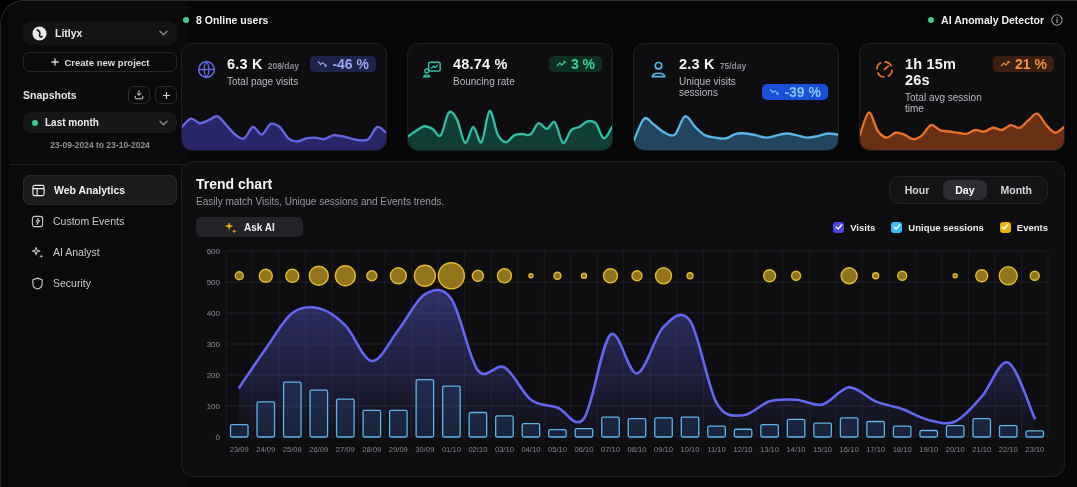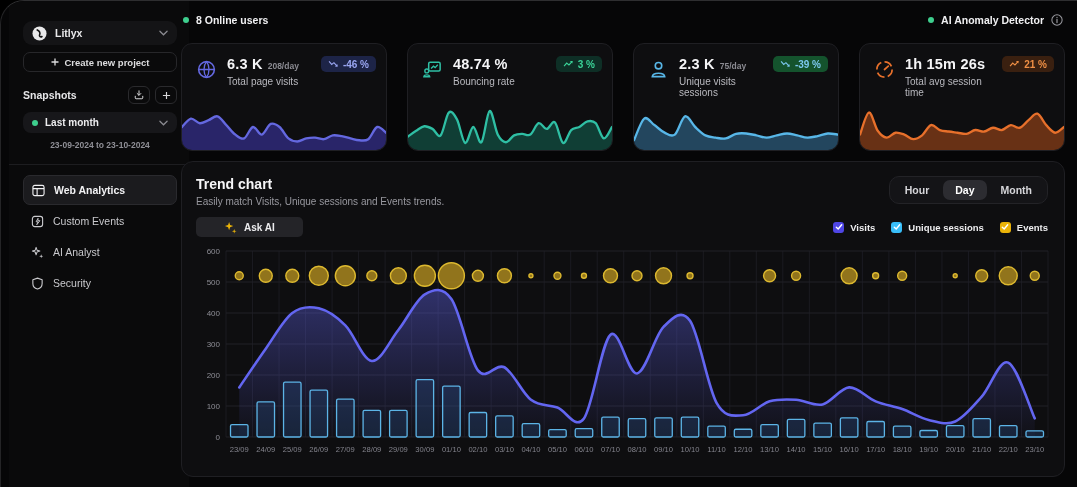--- a/index.html
+++ b/index.html
@@ -41,21 +41,21 @@
   .card { position:relative; flex:1; height:108px; background:#0e0e10; border:1px solid #1f1f23;
     border-radius:11px; overflow:hidden; }
   .card-top { display:flex; align-items:flex-start; padding:12px 10px 0 12px; gap:9px; }
   .card-icon { width:24px; height:24px; display:flex; align-items:center; justify-content:center; margin-top:1px; }
   .card-main { flex:1; min-width:0; }
   .vrow { display:flex; align-items:baseline; gap:5px; }
   .val { color:#f5f5f7; font-size:14.5px; font-weight:700; letter-spacing:.2px; }
   .per { color:#8b8b92; font-size:8.5px; font-weight:600; }
   .lbl { color:#b9b9bf; font-size:10px; margin-top:4px; }
   .badge { display:flex; align-items:center; gap:4px; height:16px; padding:0 7px; border-radius:5px;
-    font-size:10px; font-weight:700; flex:none; }
+    font-size:14px; font-weight:700; flex:none; }
   .spark { position:absolute; left:0; right:0; bottom:0; width:100%; height:46px; display:block; }
 
   .panel { position:absolute; left:0; right:12px; top:160px; bottom:10px; background:#0e0e10;
     border:1px solid #1f1f23; border-radius:12px; padding:14px 6px 6px 14px; }
   .panel-head { display:flex; align-items:flex-start; padding-right:10px; }
   .ptitle { color:#f5f5f7; font-size:14px; font-weight:700; }
   .psub { color:#98989f; font-size:10px; margin-top:4px; }
   .tabs { display:flex; margin-left:auto; background:#141417; border:1px solid #232327; border-radius:10px;
     padding:3px; gap:2px; }
   .tab { padding:4px 12px; border-radius:7px; color:#d6d6da; font-size:10.5px; font-weight:600; cursor:pointer; }
@@ -245,21 +245,21 @@
               <path d="M4.5 18.5 C5 13.8 17 13.8 17.5 18.5Z" fill="none" stroke="#58b7e8" stroke-width="1.7"></path>
             </svg>
           </span>
           <div class="card-main">
             <div class="vrow">
               <span class="val">2.3 K</span>
               <span class="per">75/day</span>
             </div>
             <div class="lbl">Unique visits sessions</div>
           </div>
-          <span class="badge" style="background:#14532d;color:#7cc8ef;">
+          <span class="badge" style="background:#1d4ed8;color:#7cc8ef;margin-top:28px;">
             <svg width="11" height="8" viewBox="0 0 12 9">
               <polyline points="1,1.5 4,5 6.5,3 10,6.8" fill="none" stroke="#7cc8ef" stroke-width="1.3"></polyline>
               <path d="M10.8 7.5 7.6 7.3 10.2 4.6Z" fill="#7cc8ef"></path>
             </svg>
             <span>-39 %</span>
           </span>
         </div>
         <svg class="spark" viewBox="0 0 214 46" preserveAspectRatio="none">
             <path d="M0,36.3C1.7833333333333332,32.69,7.133333333333333,17.173333333333332,10.7,14.64C14.266666666666666,12.106666666666667,17.833333333333332,18.756666666666664,21.4,21.099999999999998C24.966666666666665,23.44333333333333,28.533333333333328,27.116666666666667,32.099999999999994,28.700000000000003C35.66666666666666,30.28333333333334,39.23333333333333,33.32333333333334,42.8,30.6C46.36666666666667,27.87666666666667,49.93333333333334,13.626666666666667,53.5,12.36C57.06666666666666,11.093333333333332,60.633333333333326,19.833333333333332,64.19999999999999,23C67.76666666666665,26.166666666666668,71.33333333333333,29.586666666666666,74.89999999999999,31.36C78.46666666666665,33.13333333333333,82.03333333333333,33.13333333333333,85.6,33.64C89.16666666666666,34.14666666666667,92.73333333333333,35.03333333333333,96.3,34.4C99.86666666666666,33.766666666666666,103.43333333333334,30.663333333333334,107,29.84C110.56666666666666,29.016666666666666,114.13333333333333,29.206666666666667,117.69999999999999,29.46C121.26666666666665,29.713333333333335,124.83333333333331,30.663333333333334,128.39999999999998,31.36C131.96666666666664,32.056666666666665,135.53333333333333,33.64,139.1,33.64C142.66666666666666,33.64,146.23333333333332,32.056666666666665,149.79999999999998,31.36C153.36666666666665,30.663333333333334,156.93333333333334,29.46,160.5,29.46C164.06666666666666,29.46,167.63333333333333,30.663333333333334,171.2,31.36C174.76666666666665,32.056666666666665,178.33333333333331,33.513333333333335,181.89999999999998,33.64C185.46666666666664,33.766666666666666,189.03333333333333,32.81666666666666,192.6,32.12C196.16666666666666,31.423333333333332,199.73333333333332,29.713333333333335,203.29999999999998,29.46C206.86666666666665,29.206666666666667,212.21666666666667,30.41,214,30.6 L214,46 L0,46 Z" fill="rgba(62,140,190,0.45)"></path>
             <path d="M0,36.3C1.7833333333333332,32.69,7.133333333333333,17.173333333333332,10.7,14.64C14.266666666666666,12.106666666666667,17.833333333333332,18.756666666666664,21.4,21.099999999999998C24.966666666666665,23.44333333333333,28.533333333333328,27.116666666666667,32.099999999999994,28.700000000000003C35.66666666666666,30.28333333333334,39.23333333333333,33.32333333333334,42.8,30.6C46.36666666666667,27.87666666666667,49.93333333333334,13.626666666666667,53.5,12.36C57.06666666666666,11.093333333333332,60.633333333333326,19.833333333333332,64.19999999999999,23C67.76666666666665,26.166666666666668,71.33333333333333,29.586666666666666,74.89999999999999,31.36C78.46666666666665,33.13333333333333,82.03333333333333,33.13333333333333,85.6,33.64C89.16666666666666,34.14666666666667,92.73333333333333,35.03333333333333,96.3,34.4C99.86666666666666,33.766666666666666,103.43333333333334,30.663333333333334,107,29.84C110.56666666666666,29.016666666666666,114.13333333333333,29.206666666666667,117.69999999999999,29.46C121.26666666666665,29.713333333333335,124.83333333333331,30.663333333333334,128.39999999999998,31.36C131.96666666666664,32.056666666666665,135.53333333333333,33.64,139.1,33.64C142.66666666666666,33.64,146.23333333333332,32.056666666666665,149.79999999999998,31.36C153.36666666666665,30.663333333333334,156.93333333333334,29.46,160.5,29.46C164.06666666666666,29.46,167.63333333333333,30.663333333333334,171.2,31.36C174.76666666666665,32.056666666666665,178.33333333333331,33.513333333333335,181.89999999999998,33.64C185.46666666666664,33.766666666666666,189.03333333333333,32.81666666666666,192.6,32.12C196.16666666666666,31.423333333333332,199.73333333333332,29.713333333333335,203.29999999999998,29.46C206.86666666666665,29.206666666666667,212.21666666666667,30.41,214,30.6" fill="none" stroke="#58b7e8" stroke-width="2.4" stroke-linecap="round"></path>

